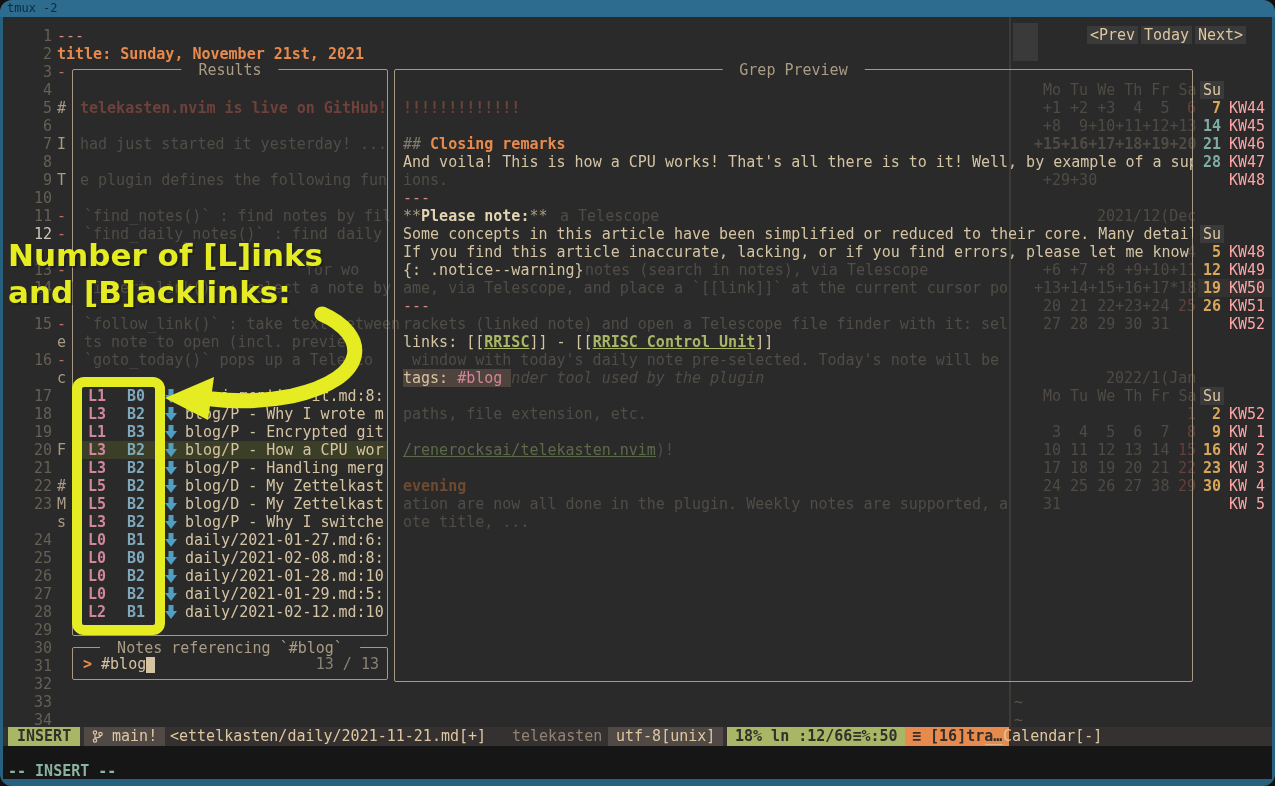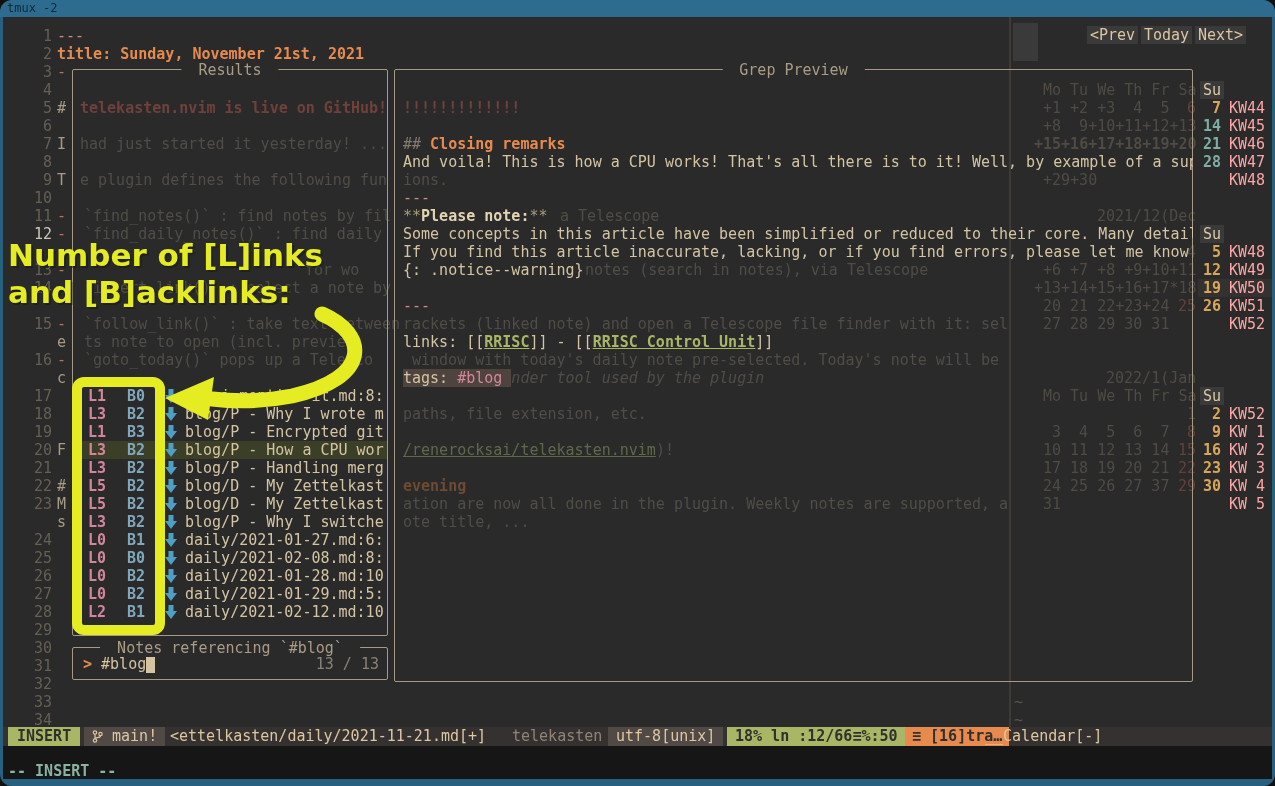--- a/index.html
+++ b/index.html
@@ -110,20 +110,21 @@
       <span class="dim abs" style="left: 403px; top: 171px;">ions.</span>
       <span class="dim abs" style="left: 84px; top: 207px;">`find_notes()` : find notes by fil</span>
       <span class="dim abs" style="left: 84px; top: 225px;">`find_daily_notes()` : find daily</span>
       <span class="dim abs" style="left: 305px; top: 261px;">for wo</span>
       <span class="dim abs" style="left: 84px; top: 279px;">`insert_link()` : select a note by</span>
       <span class="dim abs" style="left: 84px; top: 315px;">`follow_link()` : take text between</span>
       <span class="dim abs" style="left: 84px; top: 333px;">ts note to open (incl. preview)</span>
       <span class="dim abs" style="left: 84px; top: 351px;">`goto_today()` pops up a Telesco</span>
       <span class="dim abs" style="left: 560px; top: 207px;">a Telescope</span>
       <span class="dim abs" style="left: 585px; top: 261px;">notes (search in notes), via Telescope</span>
+      <span class="dim abs" style="left: 403px; top: 279px;">ame, via Telescope, and place a `[[link]]` at the current cursor po</span>
       <span class="dim abs" style="left: 403px; top: 315px;">rackets (linked note) and open a Telescope file finder with it: sel</span>
       <span class="dim abs" style="left: 412px; top: 351px;">window with today's daily note pre-selected. Today's note will be</span>
       <span class="dim abs" style="left: 403px; top: 369px; font-style: italic;">the daily finder tool used by the plugin</span>
       <span class="dim abs" style="left: 403px; top: 405px;">paths, file extension, etc.</span>
       <span class="dim-link abs" style="left: 403px; top: 441px;">/renerocksai/telekasten.nvim</span>
       <span class="dim abs" style="left: 656px; top: 441px;">)!</span>
       <span class="dim-orange abs" style="left: 403px; top: 477px;">evening</span>
       <span class="dim abs" style="left: 403px; top: 495px;">ation are now all done in the plugin. Weekly notes are supported, a</span>
       <span class="dim abs" style="left: 403px; top: 513px;">ote title, ...</span>
       <span class="dim-cal abs" style="left: 1043px; top: 81px;">Mo Tu We Th Fr Sa</span>
@@ -141,21 +142,21 @@
       <span class="dim-cal abs" style="left: 1043px; top: 315px;">27 28 29 30 31</span>
       <span class="dim-cal abs" style="left: 1106px; top: 369px;">2022/1(Jan</span>
       <span class="dim-cal abs" style="left: 1043px; top: 387px;">Mo Tu We Th Fr Sa</span>
       <span class="dim-sat abs" style="left: 1187px; top: 405px;">1</span>
       <span class="dim-cal abs" style="left: 1043px; top: 423px;"> 3  4  5  6  7</span>
       <span class="dim-sat abs" style="left: 1187px; top: 423px;">8</span>
       <span class="dim-cal abs" style="left: 1043px; top: 441px;">10 11 12 13 14</span>
       <span class="dim-sat abs" style="left: 1178px; top: 441px;">15</span>
       <span class="dim-cal abs" style="left: 1043px; top: 459px;">17 18 19 20 21</span>
       <span class="dim-sat abs" style="left: 1178px; top: 459px;">22</span>
-      <span class="dim-cal abs" style="left: 1043px; top: 477px;">24 25 26 27 37</span>
+      <span class="dim-cal abs" style="left: 1043px; top: 477px;">24 25 26 27 38</span>
       <span class="dim-sat abs" style="left: 1178px; top: 477px;">29</span>
       <span class="dim-cal abs" style="left: 1043px; top: 495px;">31</span>
       <span class="tilde abs" style="left: 1014px; top: 693px;">~</span>
       <span class="tilde abs" style="left: 1014px; top: 711px;">~</span>
     </div>
 
   <div id="panel-layer">
     <div class="panel" style="left:72px;top:69px;width:316px;height:567px;">
       <span class="panel-title"> Results </span>
     </div>

